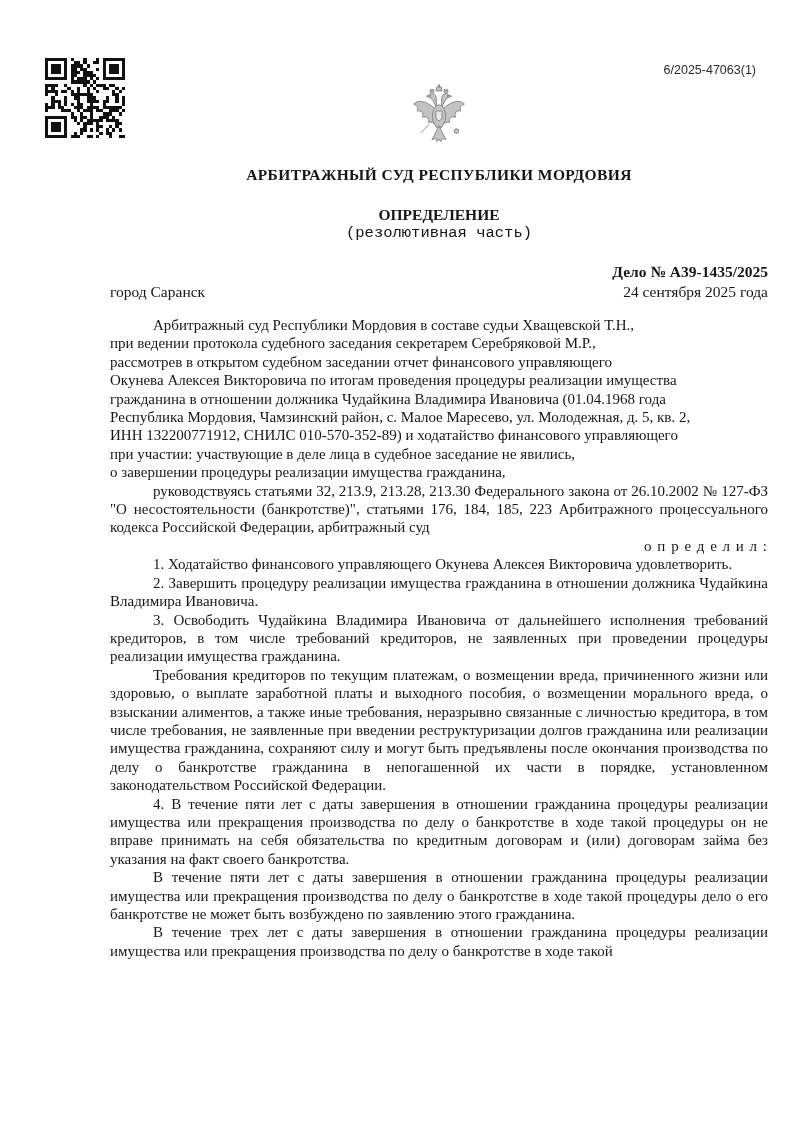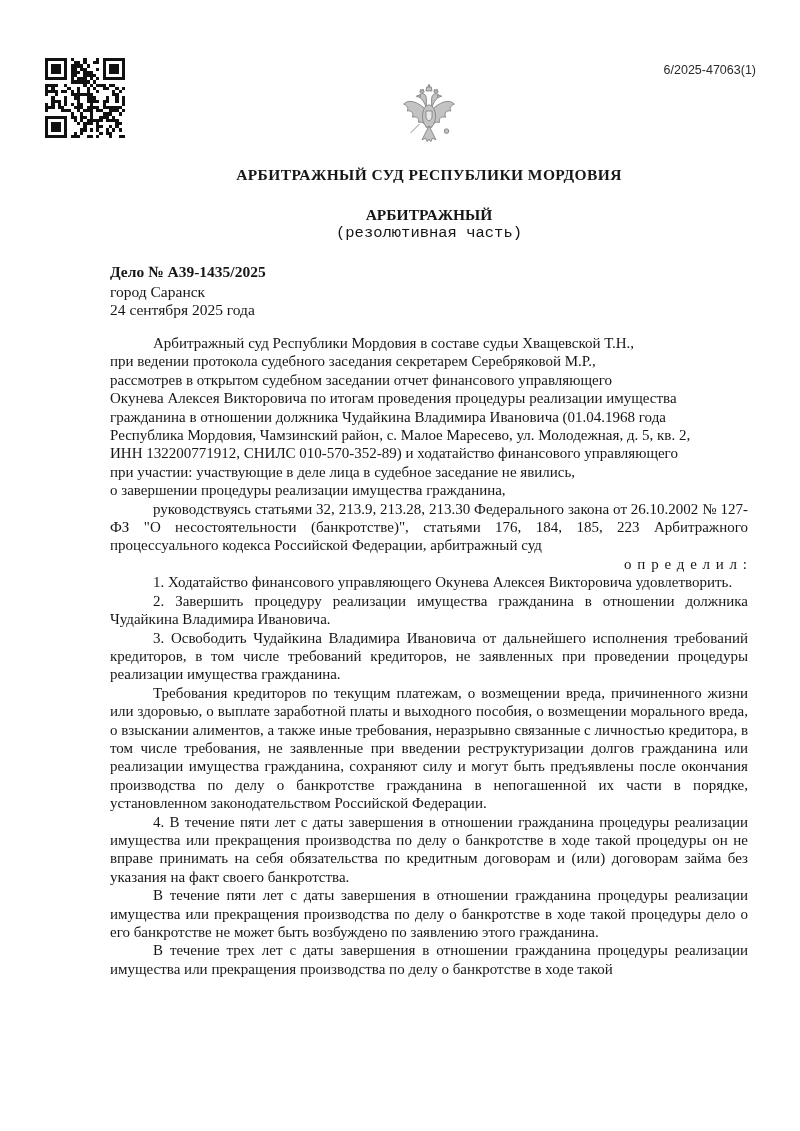--- a/index.html
+++ b/index.html
@@ -15,35 +15,35 @@
   .qr {
     position:absolute; left:45px; top:42px;
     width:80px; height:80px;
   }
   .qr svg { width:100%; height:100%; }
   .docnum {
     position:absolute; top:47px; right:44px;
     font-family:"Liberation Sans", sans-serif;
     font-size:12.5px; color:#2a2a2a;
   }
-  .content { padding:0 52px 0 110px; }
+  .content { padding:0 32px 0 110px; }
   .emblem { width:56px; height:72px; margin:66px auto 0; }
   .emblem svg { width:100%; height:100%; }
   .court-name {
     text-align:center; font-weight:700; font-size:15.5px;
     letter-spacing:0.4px; margin-top:12px;
   }
   .title-block { margin-top:21px; text-align:center; font-size:15.5px; line-height:19px; }
   .doc-type { font-weight:700; }
   .doc-subtitle { font-weight:700; }
   .doc-note { font-weight:400;font-family:Liberation Mono, monospace; }
-  .case-number { text-align:left; font-weight:700; font-size:15.5px; margin-top:20px; }
+  .case-number { text-align:right; font-weight:700; font-size:15.5px; margin-top:20px; }
   .city-date {
     display:flex; justify-content:space-between;
-    font-size:15.5px; margin-top:2px;flex-direction:column;
+    font-size:15.5px; margin-top:2px;
   }
   .body-text { margin-top:15px; font-size:15px; line-height:18.4px; }
   .line { white-space:nowrap; }
   .line.first { text-indent:43px; }
   p.para { margin:0; text-align:justify; text-indent:43px; }
   p.center-para { margin:0; text-align:right; text-indent:0; letter-spacing:1px; }
 </style>
 </head>
 <body>
 
@@ -308,21 +308,21 @@
           <circle cx="52" cy="54" r="2.6"></circle>
 
           <path d="M28.5 31 h7 v7 q0 3 -3.5 4.5 q-3.5 -1.5 -3.5 -4.5 z" fill="#e9e9e9"></path>
         </g>
       </svg>
     </div>
 
     <div class="court-name">АРБИТРАЖНЫЙ СУД РЕСПУБЛИКИ МОРДОВИЯ</div>
 
     <div class="title-block">
-      <div class="doc-type">АРБИТРАЖНЫЙ</div>
+      <div class="doc-type">ОПРЕДЕЛЕНИЕ</div>
       <div class="doc-note">(резолютивная часть)</div>
     </div>
 
     <div class="case-number">Дело № А39-1435/2025</div>
 
     <div class="city-date">
       <span>город Саранск</span>
       <span>24 сентября 2025 года</span>
     </div>
 

